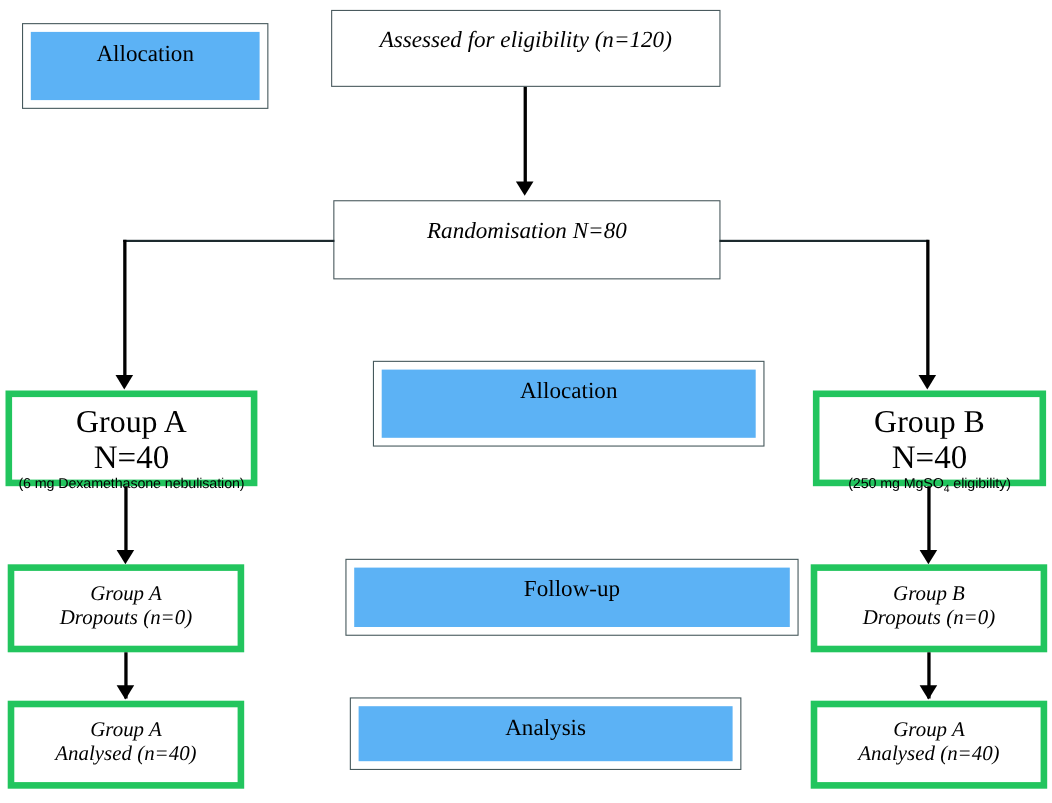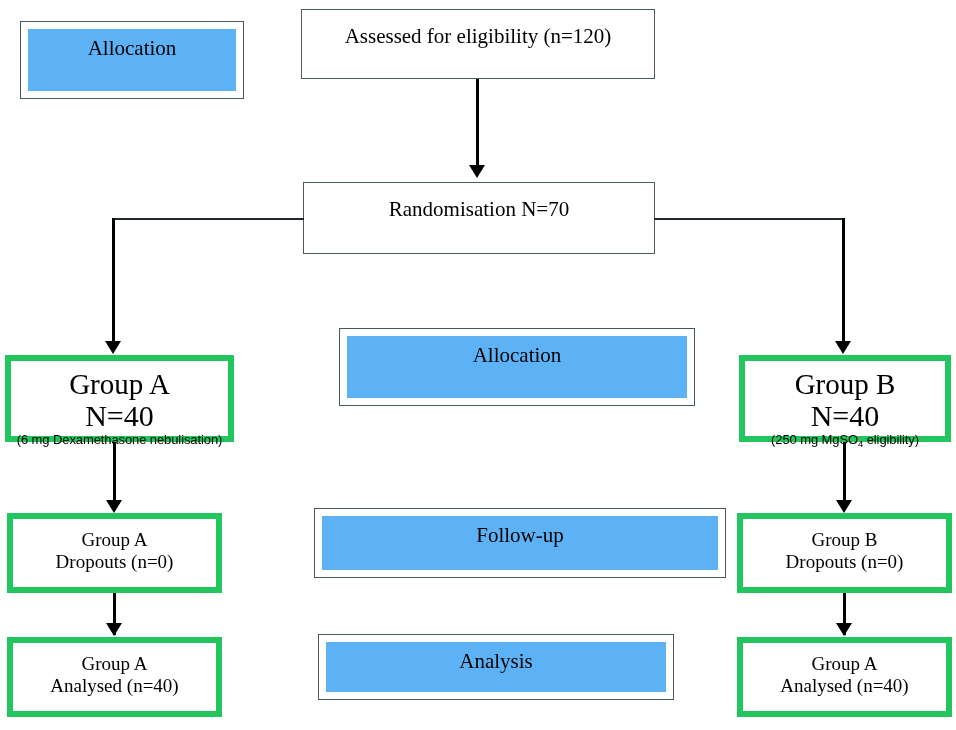--- a/index.html
+++ b/index.html
@@ -23,20 +23,21 @@
     box-sizing: border-box;
     background: #ffffff;
     border: 6px solid #22c55e;
     text-align: center;
     color: #000000;
     line-height: 1.18;
   }
   .node .txt {
     display: block;
     white-space: pre-line;
+    font-style: italic;
   }
 
   
   .node.thin {
     border-width: 1.5px;
     border-color: #4a5a5e;
   }
 
   .pad-top-14 { padding-top: 14px; }
   .pad-top-10 { padding-top: 10px; }
@@ -120,21 +121,21 @@
   </div>
 
   <div class="node thin pad-top-14 fs-21" style="left:301px; top:9px; width:354px; height:70px;">
     <span class="txt">Assessed for eligibility (n=120)</span>
   </div>
 
   <div class="vline" style="left:476px; top:79px; height:88px;"></div>
   <div class="arrowhead" style="left:469px; top:165px;"></div>
 
   <div class="node thin pad-top-14 fs-21" style="left:303px; top:182px; width:352px; height:72px;">
-    <span class="txt">Randomisation N=70</span>
+    <span class="txt">Randomisation N=80</span>
   </div>
 
   <div class="hline" style="left:112px; top:218px; width:192px;"></div>
   <div class="vline" style="left:112px; top:218px; height:124px;"></div>
   <div class="arrowhead" style="left:105px; top:341px;"></div>
 
   <div class="hline" style="left:654px; top:218px; width:190px;"></div>
   <div class="vline" style="left:842px; top:218px; height:124px;"></div>
   <div class="arrowhead" style="left:835px; top:341px;"></div>
 

